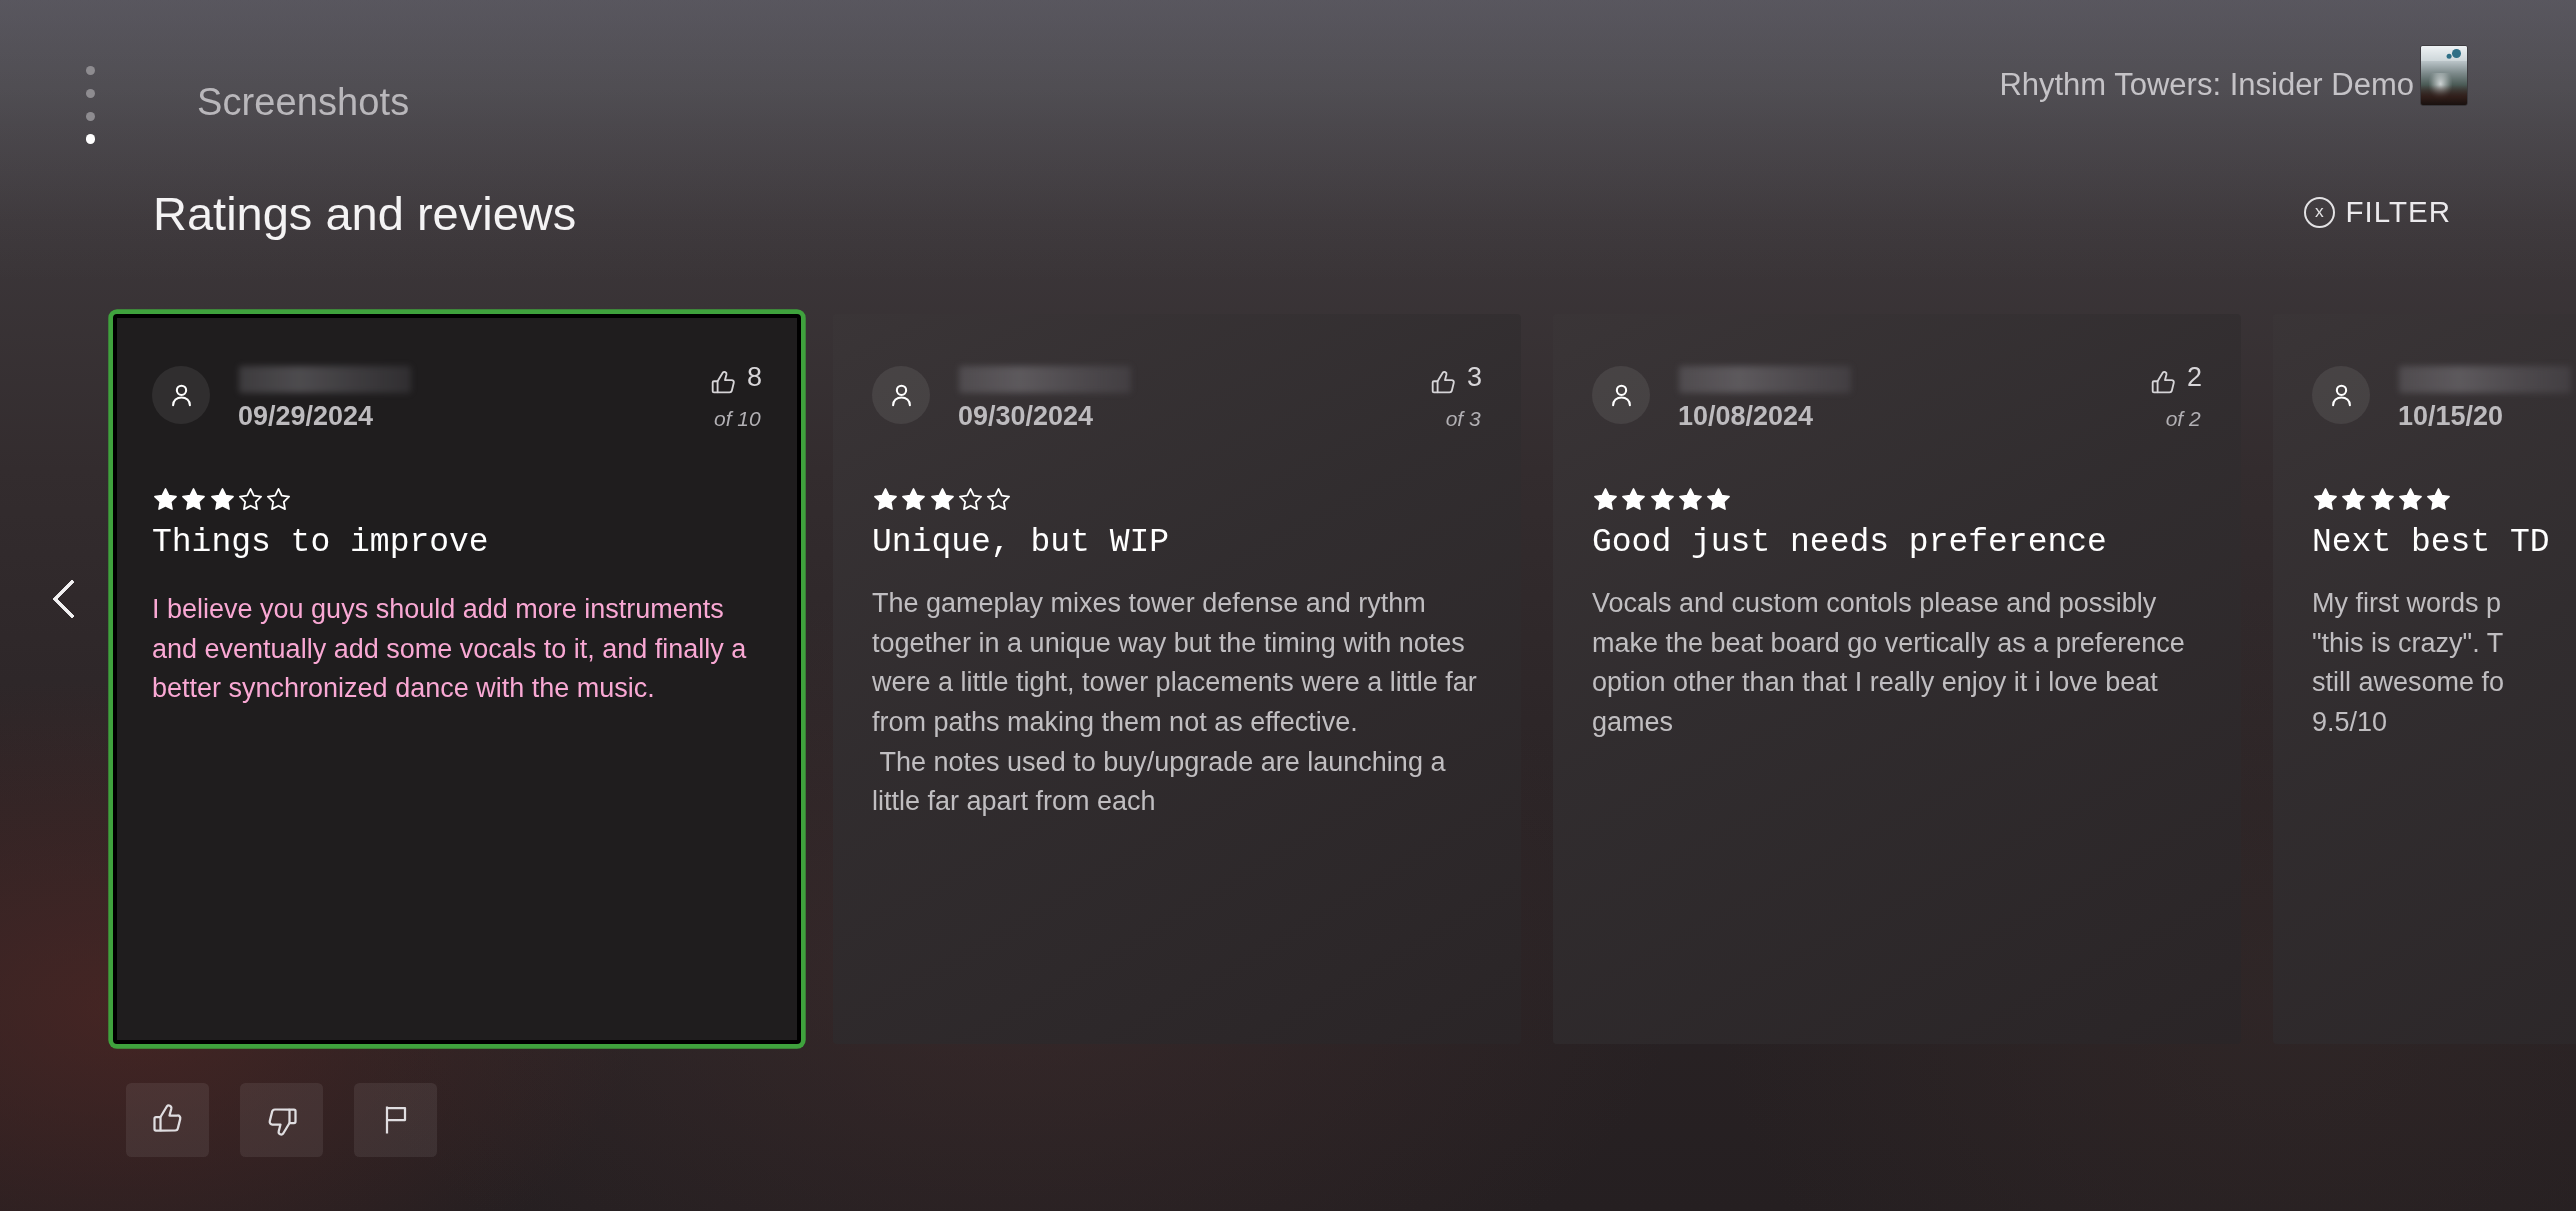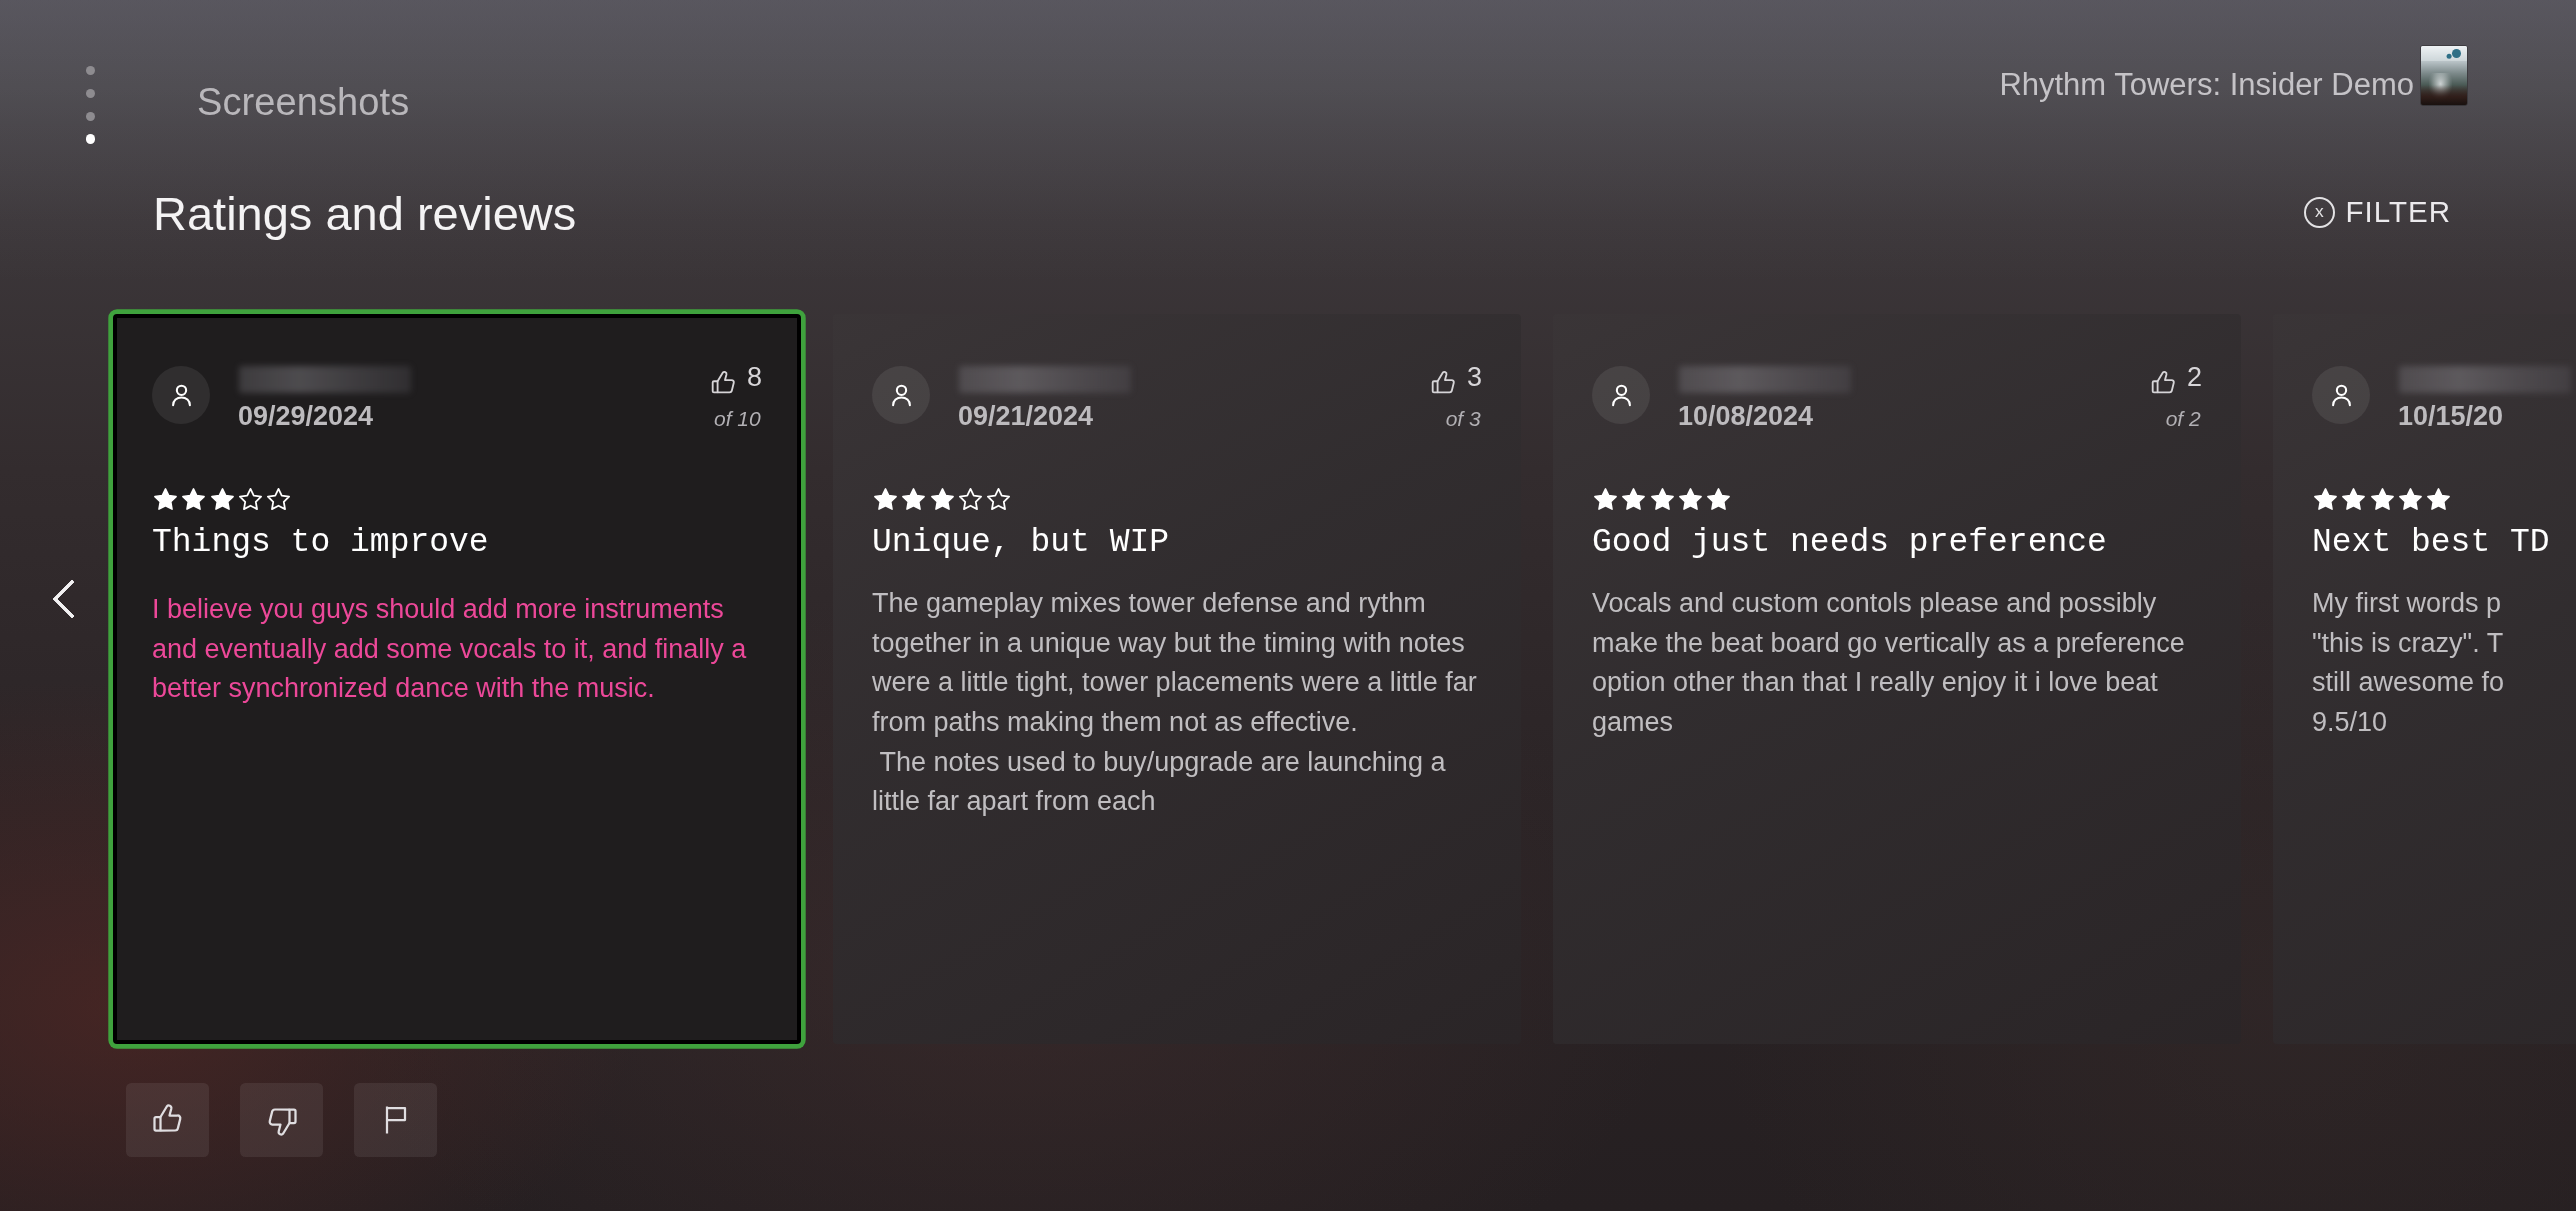--- a/index.html
+++ b/index.html
@@ -263,21 +263,21 @@
     line-height: 1.1;
     font-family: Liberation Mono, monospace;
   }
 
   .review-body {
     font-size: 27px;
     line-height: 1.47;
     color: #c0bec1;
     white-space: pre-wrap;
   }
-  .card.selected .review-body { color: #ec4899; margin-top: 29px; }
+  .card.selected .review-body { color: #f9a8d4; margin-top: 29px; }
 
   
   .card.clipped { width: 688px; }
 
   
   .actions {
     position: absolute;
     left: 126px; top: 1083px;
     display: flex;
     gap: 31px;
@@ -382,21 +382,21 @@
 
       <div class="card">
         <div class="card-head">
           <div class="avatar">
             <svg viewBox="0 0 24 24" fill="none" stroke="#ffffff" stroke-width="1.6" stroke-linecap="round">
               <circle cx="12" cy="8" r="3.6"></circle>
                 <path d="M5.5 19.5c0-3.6 2.9-6 6.5-6s6.5 2.4 6.5 6"></path>
             </svg>
           </div>
           <div class="name-redact"></div>
-          <div class="date">09/21/2024</div>
+          <div class="date">09/30/2024</div>
           <div class="helpful">
             <div class="helpful-row">
               <svg viewBox="0 0 24 24" fill="none" stroke="#d6d4d7" stroke-width="1.5" stroke-linejoin="round">
                 <path d="M7 10v9H4a1 1 0 0 1-1-1v-7a1 1 0 0 1 1-1h3z"></path>
                 <path d="M7 10l4.2-7a1.7 1.7 0 0 1 3 1.4L13 9h5.4a1.8 1.8 0 0 1 1.75 2.25l-1.5 6A2 2 0 0 1 16.7 19H7"></path>
               </svg>
               <span class="helpful-count">3</span>
             </div>
             <span class="helpful-of">of 3</span>
           </div>

